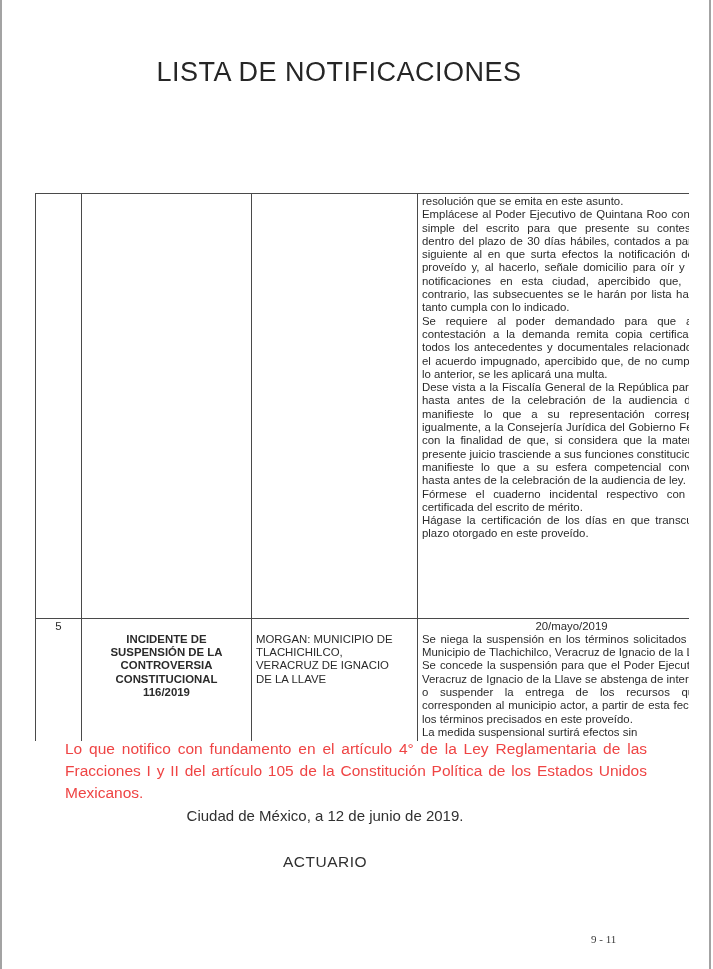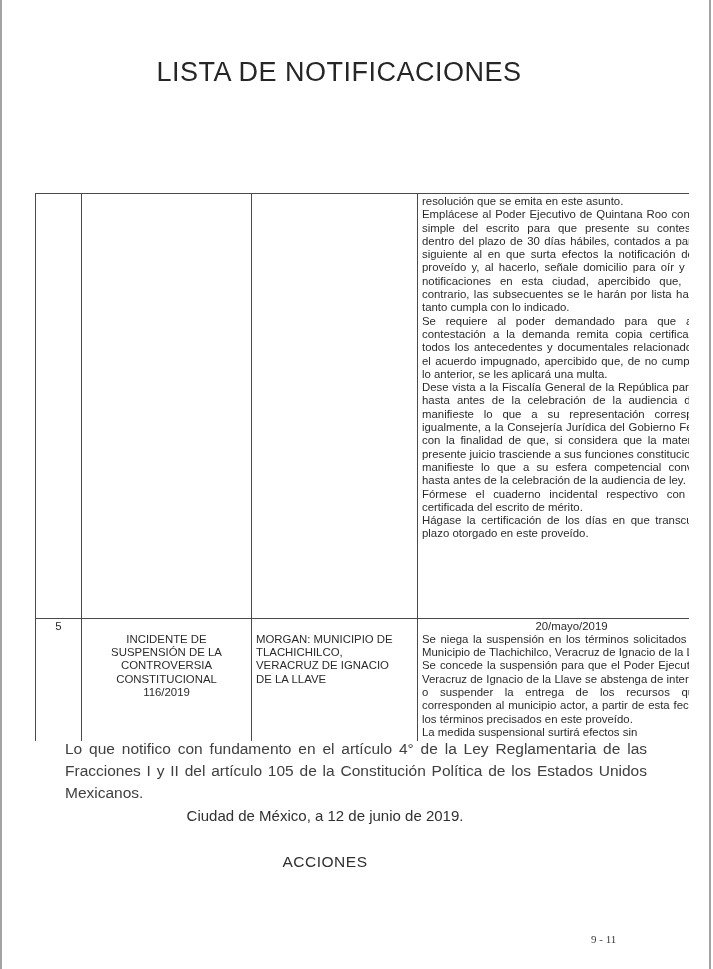--- a/index.html
+++ b/index.html
@@ -25,28 +25,28 @@
   .col-num{width:37px;}
   .col-case{width:161px;}
   .col-actor{width:157px;}
   .col-res{width:299px;}
 
   .cell-clip{overflow:hidden;}
   .row-prev .cell-clip{height:396px;}
   .row-11 .cell-clip{height:141px;}
 
   .num-cell{text-align:center;}
-  .case-cell{text-align:center;white-space:pre-line;}
+  .case-cell{text-align:center;white-space:pre-line;font-weight:bold;}
   .actor-cell{text-align:justify;white-space:pre-line;}
   .res-text{text-align:justify;white-space:pre-line;}
   .res-date{text-align:center;}
 
   .legal{
     position:absolute;left:65px;top:738px;width:582px;
-    font-size:15.5px;line-height:22px;text-align:justify;color:#404040;
+    font-size:15.5px;line-height:22px;text-align:justify;color:#ef4444;
   }
   .bottom-center{position:absolute;left:35px;width:580px;text-align:center;color:#303030;}
   .city-date{top:807px;font-size:15px;}
   .actuary{top:853px;font-size:15.5px;letter-spacing:0.5px;}
   .signatory{top:976px;font-size:12px;letter-spacing:0.3px;}
   .page-num{
     position:absolute;left:591px;top:933px;
     font-family:"Liberation Serif","DejaVu Serif",serif;
     font-size:11px;color:#3c3c3c;
   }
@@ -109,16 +109,16 @@
         </div>
       </td>
     </tr>
   </tbody>
     </table>
 </div>
 
 <div class="legal">Lo que notifico con fundamento en el artículo 4° de la Ley Reglamentaria de las Fracciones I y II del artículo 105 de la Constitución Política de los Estados Unidos Mexicanos.</div>
 
 <div class="bottom-center city-date">Ciudad de México, a 12 de junio de 2019.</div>
-<div class="bottom-center actuary">ACCIONES</div>
+<div class="bottom-center actuary">ACTUARIO</div>
 <div class="bottom-center signatory">LIC. JUAN JOSÉ MORGAN LIZÁRRAGA</div>
 
 <div class="page-num">9 - 11</div>
 
 </body></html>

